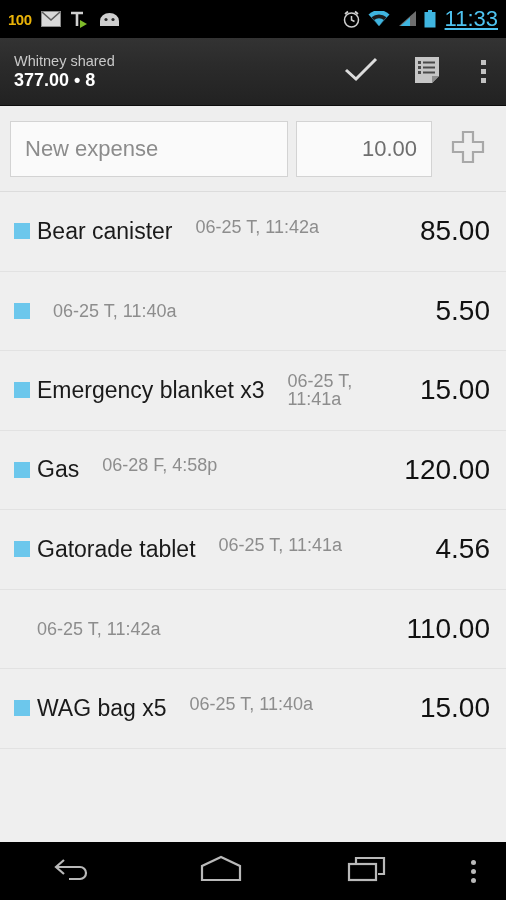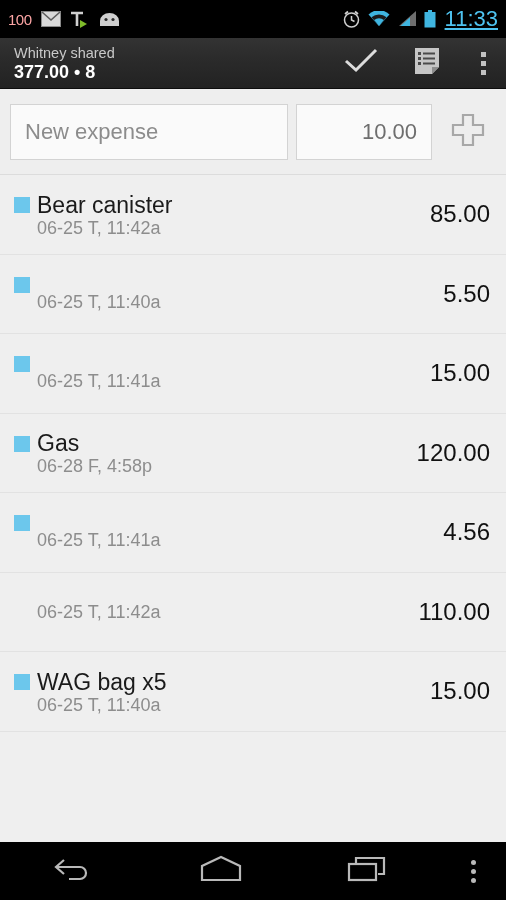--- a/index.html
+++ b/index.html
@@ -13,27 +13,27 @@
   
   .status-bar {
     height:38px; background:#000;
     display:flex; align-items:center;
     padding:0 8px;
     position:relative;
   }
   .status-left { display:flex; align-items:center; gap:9px; }
   .status-right { display:flex; align-items:center; gap:7px; margin-left:auto; }
   .sb-num {
-    color:#fca5a5; font-size:15px; font-weight:normal; letter-spacing:-0.5px;
+    color:#eab308; font-size:15px; font-weight:bold; letter-spacing:-0.5px;
   }
   .sb-ico { display:flex; align-items:center; justify-content:center; }
   .sb-clock { color:#4ec3f0; font-size:22px; letter-spacing:0px; padding-left:2px;text-decoration:underline; }
   
   .action-bar {
-    height:51px;
+    height:68px;
     background:linear-gradient(to bottom,#333333 0%,#2b2b2b 40%,#222222 100%);
     display:flex; align-items:center;
     padding-left:14px;
     border-bottom:1px solid #0d0d0d;
   }
   .ab-titles { display:flex; flex-direction:column; justify-content:center; }
   .ab-title { color:#c9c9c9; font-size:14.5px; line-height:18px; }
   .ab-subtitle { color:#ffffff; font-size:18px; font-weight:bold; line-height:21px; }
   .ab-actions { margin-left:auto; display:flex; align-items:center; height:100%; }
   .ab-btn {
@@ -74,29 +74,29 @@
   
   .list { background:#efefef; }
   .row {
     height:79.5px;
     position:relative;
     display:flex; align-items:center;
     padding:0 16px 0 14px;
     border-bottom:1px solid #e2e2e2;
     cursor:pointer;
   }
-  .row-main { display:flex; flex-direction:column; flex:1; min-width:0; }
+  .row-main { display:flex; flex-direction:row; flex:1; min-width:0; }
   .row-title-line { display:flex; align-items:center; gap:7px; }
   .swatch { width:16px; height:16px; flex:0 0 16px; }
   .row-title {
     font-size:23px; color:#1a1a1a; line-height:27px;
     white-space:nowrap; overflow:hidden; text-overflow:ellipsis;
   }
   .row-date { font-size:18px; color:#8d8d8d; line-height:18px; padding-left:23px; }
-  .row-amount { font-size:24px; color:#111111; margin-left:12px; white-space:nowrap; }
+  .row-amount { font-size:28px; color:#111111; margin-left:12px; white-space:nowrap; }
   
   .nav-bar {
     position:absolute; left:0; bottom:0;
     width:506px; height:58px; background:#000;
     display:flex; align-items:center;
   }
   .nav-btn { flex:1; display:flex; align-items:center; justify-content:center; cursor:pointer; height:100%; }
   .nav-btn.menu { flex:0 0 64px; }
   .nav-dots { display:flex; flex-direction:column; gap:4px; align-items:center; }
   .nav-dots i { width:5px; height:5px; background:#b9b9b9; border-radius:50%; display:block; }
@@ -230,39 +230,41 @@
           <span class="swatch" style="background:#6cc7ec"></span>
         </div>
         <span class="row-date">06-25 T, 11:40a</span>
       </div>
       <span class="row-amount">5.50</span>
     </div>
     <div class="row">
       <div class="row-main">
         <div class="row-title-line">
           <span class="swatch" style="background:#6cc7ec"></span>
+          <span class="row-title">Emergency blanket x3</span>
         </div>
         <span class="row-date">06-25 T, 11:41a</span>
       </div>
       <span class="row-amount">15.00</span>
     </div>
     <div class="row">
       <div class="row-main">
         <div class="row-title-line">
           <span class="swatch" style="background:#6cc7ec"></span>
           <span class="row-title">Gas</span>
         </div>
         <span class="row-date">06-28 F, 4:58p</span>
       </div>
       <span class="row-amount">120.00</span>
     </div>
     <div class="row">
       <div class="row-main">
         <div class="row-title-line">
           <span class="swatch" style="background:#6cc7ec"></span>
+          <span class="row-title">Gatorade tablet</span>
         </div>
         <span class="row-date">06-25 T, 11:41a</span>
       </div>
       <span class="row-amount">4.56</span>
     </div>
     <div class="row">
       <div class="row-main">
         <span class="row-date">06-25 T, 11:42a</span>
       </div>
       <span class="row-amount">110.00</span>

